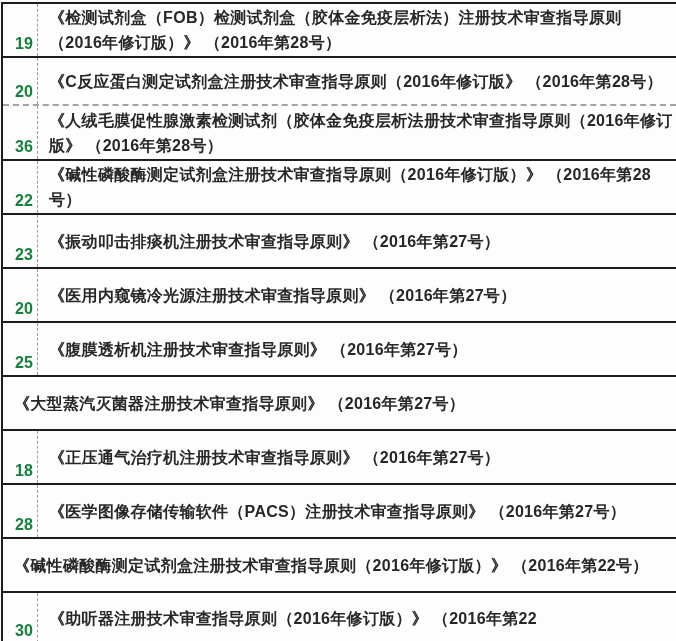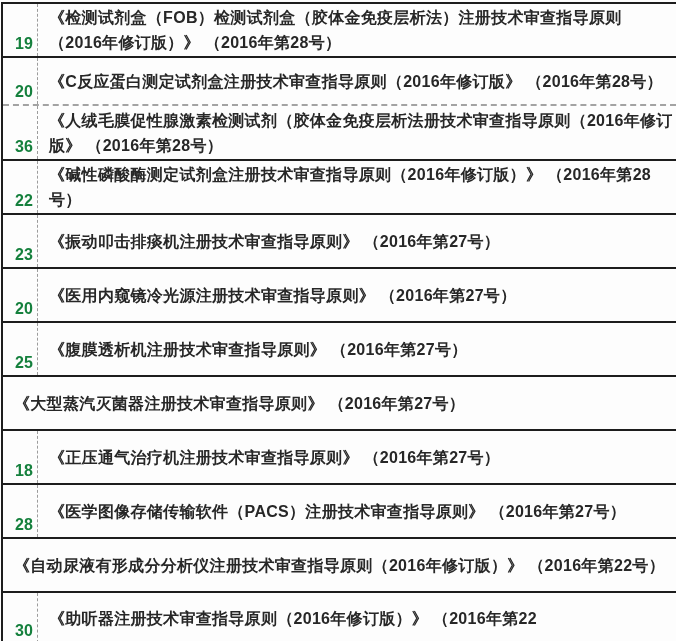--- a/index.html
+++ b/index.html
@@ -106,21 +106,21 @@
       <div class="num-cell">18</div>
       <div class="text-cell">《正压通气治疗机注册技术审查指导原则》 （2016年第27号）</div>
     </div>
 
     <div class="row">
       <div class="num-cell">28</div>
       <div class="text-cell">《医学图像存储传输软件（PACS）注册技术审查指导原则》 （2016年第27号）</div>
     </div>
 
     <div class="row">
-      <div class="text-cell">《自动尿液有形成分分析仪注册技术审查指导原则（2016年修订版）》 （2016年第22号）</div>
+      <div class="text-cell">《碱性磷酸酶测定试剂盒注册技术审查指导原则（2016年修订版）》 （2016年第22号）</div>
     </div>
 
     <div class="row">
       <div class="num-cell">30</div>
       <div class="text-cell">《助听器注册技术审查指导原则（2016年修订版）》 （2016年第22</div>
     </div>
 
   </div>
 </div>
 

